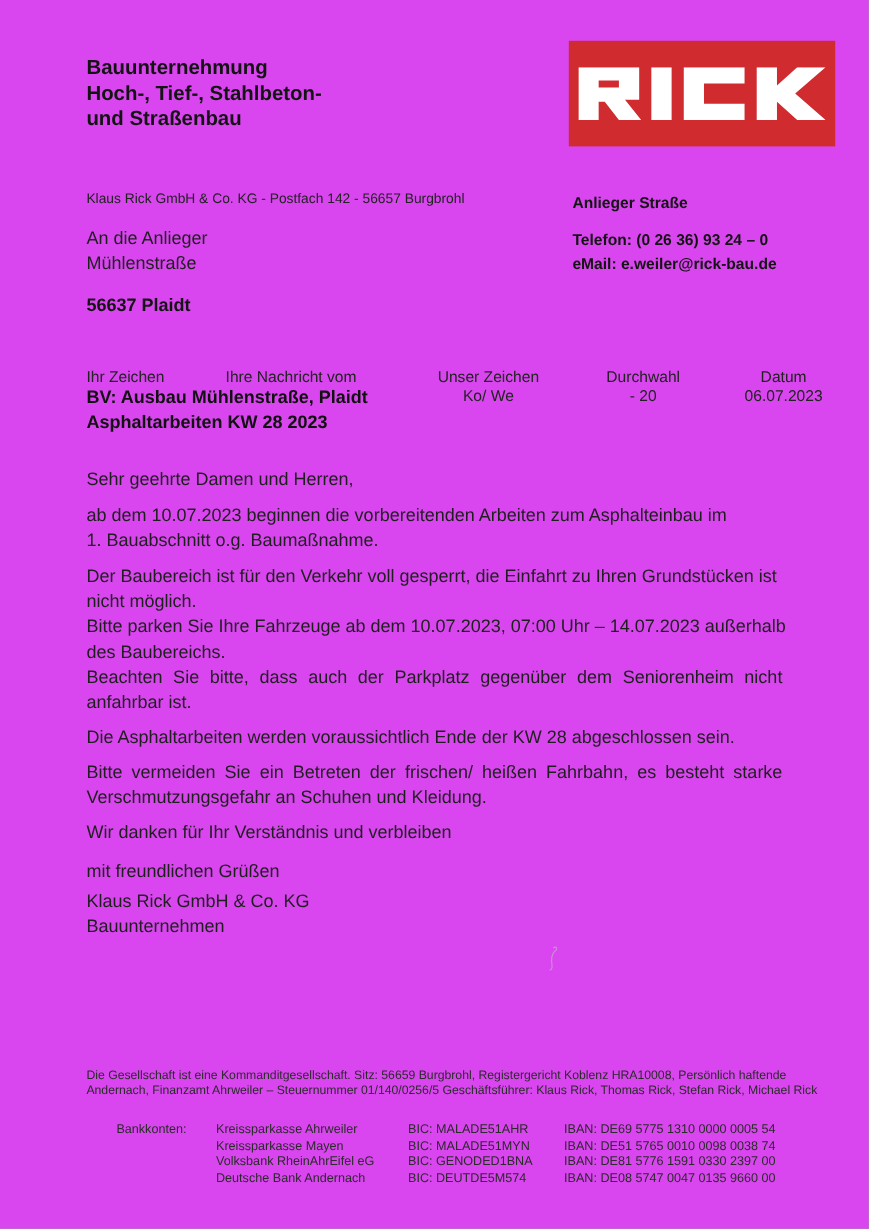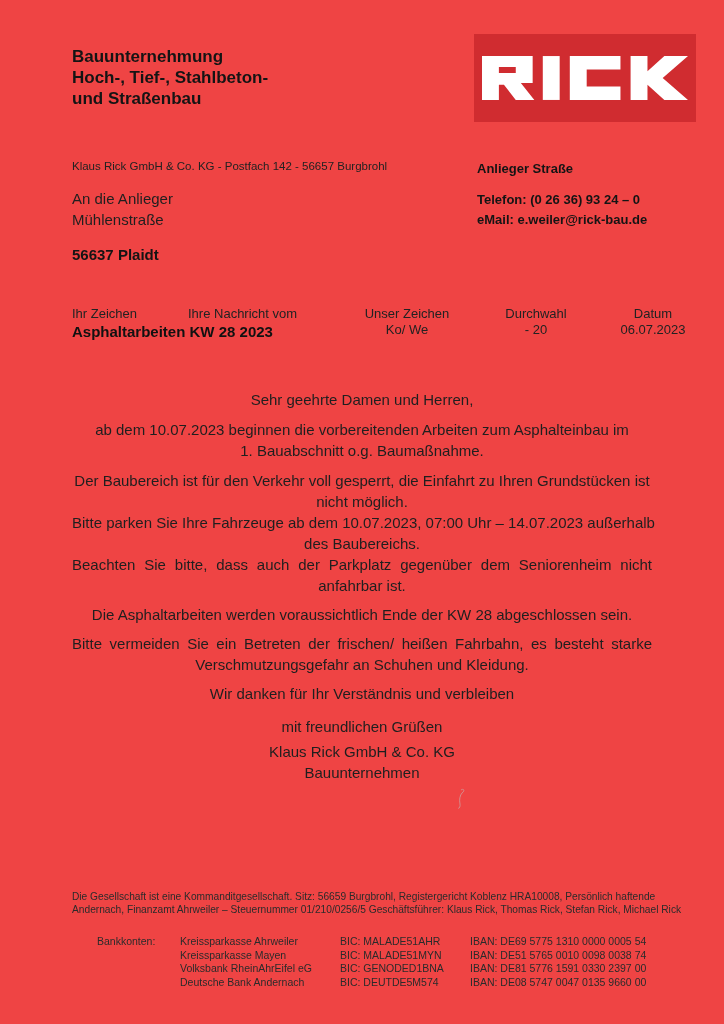--- a/index.html
+++ b/index.html
@@ -1,17 +1,17 @@
 <!DOCTYPE html>
 <html><head>
 <meta charset="utf-8">
 <style>
   html,body{margin:0;padding:0;background:#9a9a9a;}
   .page{
-    position:relative;width:724px;height:1024px;background:#ef4444;
+    position:relative;width:724px;height:1024px;background:#d946ef;
     font-family:"Liberation Sans",sans-serif;color:#1f1f1f;overflow:hidden;
     margin:0 auto;
   }
   .abs{position:absolute;}
   .nowrap{white-space:nowrap;}
   .pre{white-space:pre;}
 
   
   .company{left:72px;top:46px;font-size:17px;line-height:21px;font-weight:bold;color:#141414;}
   .logo{left:474px;top:34px;width:222px;height:88px;background:#d02c30;
@@ -32,21 +32,21 @@
   .c5{left:610px;width:86px;text-align:center;}
 
   .subject{left:72px;top:321px;font-size:15px;line-height:21px;font-weight:bold;color:#111;}
 
   
   .body{left:72px;top:389px;width:580px;font-size:15px;line-height:21px;color:#1f1f1f;}
   .para{margin:0 0 9px 0;}
   .mb8{margin-bottom:8px;}
   .mb12{margin-bottom:12px;}
   .mb4{margin-bottom:4px;}
-  .line{white-space:nowrap;text-align:center;}
+  .line{white-space:nowrap;}
   .stretch{white-space:normal;text-align:justify;text-align-last:justify;}
 
   .squiggle{left:452px;top:786px;opacity:.55;}
 
   
   .legal{left:72px;top:890px;font-size:10.2px;line-height:13px;color:#2b2b2b;}
   .banks{left:72px;top:935px;font-size:10.5px;line-height:13.5px;color:#2b2b2b;
          display:grid;grid-template-columns:83px 160px 130px auto;width:580px;}
   .banks div{white-space:nowrap;padding-left:25px;}
 </style>
@@ -103,20 +103,21 @@
   <div class="abs ref c4">
     <div>Durchwahl</div>
     <div class="val">- 20</div>
   </div>
   <div class="abs ref c5">
     <div>Datum</div>
     <div class="val">06.07.2023</div>
   </div>
 
   <div class="abs subject">
+    <div class="nowrap">BV: Ausbau Mühlenstraße, Plaidt</div>
     <div class="nowrap">Asphaltarbeiten KW 28 2023</div>
   </div>
 
   <div class="abs body">
     <div class="para">
       <div class="line">Sehr geehrte Damen und Herren,</div>
     </div>
 
     <div class="para">
       <div class="line">ab dem 10.07.2023 beginnen die vorbereitenden Arbeiten zum Asphalteinbau im</div>
@@ -154,21 +155,21 @@
       <div class="line">Bauunternehmen</div>
     </div>
   </div>
 
   <svg class="abs squiggle" width="18" height="26" viewBox="0 0 18 26">
     <path d="M9,4 C12,2 13,5 10,7 C8,9 7,14 8,18 C8.5,21 7,23 6,22" stroke="#c2c2c2" stroke-width="1" fill="none"></path>
   </svg>
 
   <div class="abs legal">
     <div class="nowrap">Die Gesellschaft ist eine Kommanditgesellschaft. Sitz: 56659 Burgbrohl, Registergericht Koblenz HRA10008, Persönlich haftende</div>
-    <div class="nowrap">Andernach, Finanzamt Ahrweiler – Steuernummer 01/210/0256/5 Geschäftsführer: Klaus Rick, Thomas Rick, Stefan Rick, Michael Rick</div>
+    <div class="nowrap">Andernach, Finanzamt Ahrweiler – Steuernummer 01/140/0256/5 Geschäftsführer: Klaus Rick, Thomas Rick, Stefan Rick, Michael Rick</div>
   </div>
 
   <div class="abs banks">
     <div>Bankkonten:</div>
     <div>Kreissparkasse Ahrweiler</div>
     <div>BIC: MALADE51AHR</div>
     <div>IBAN: DE69 5775 1310 0000 0005 54</div>
 
     <div></div>
     <div>Kreissparkasse Mayen</div>

